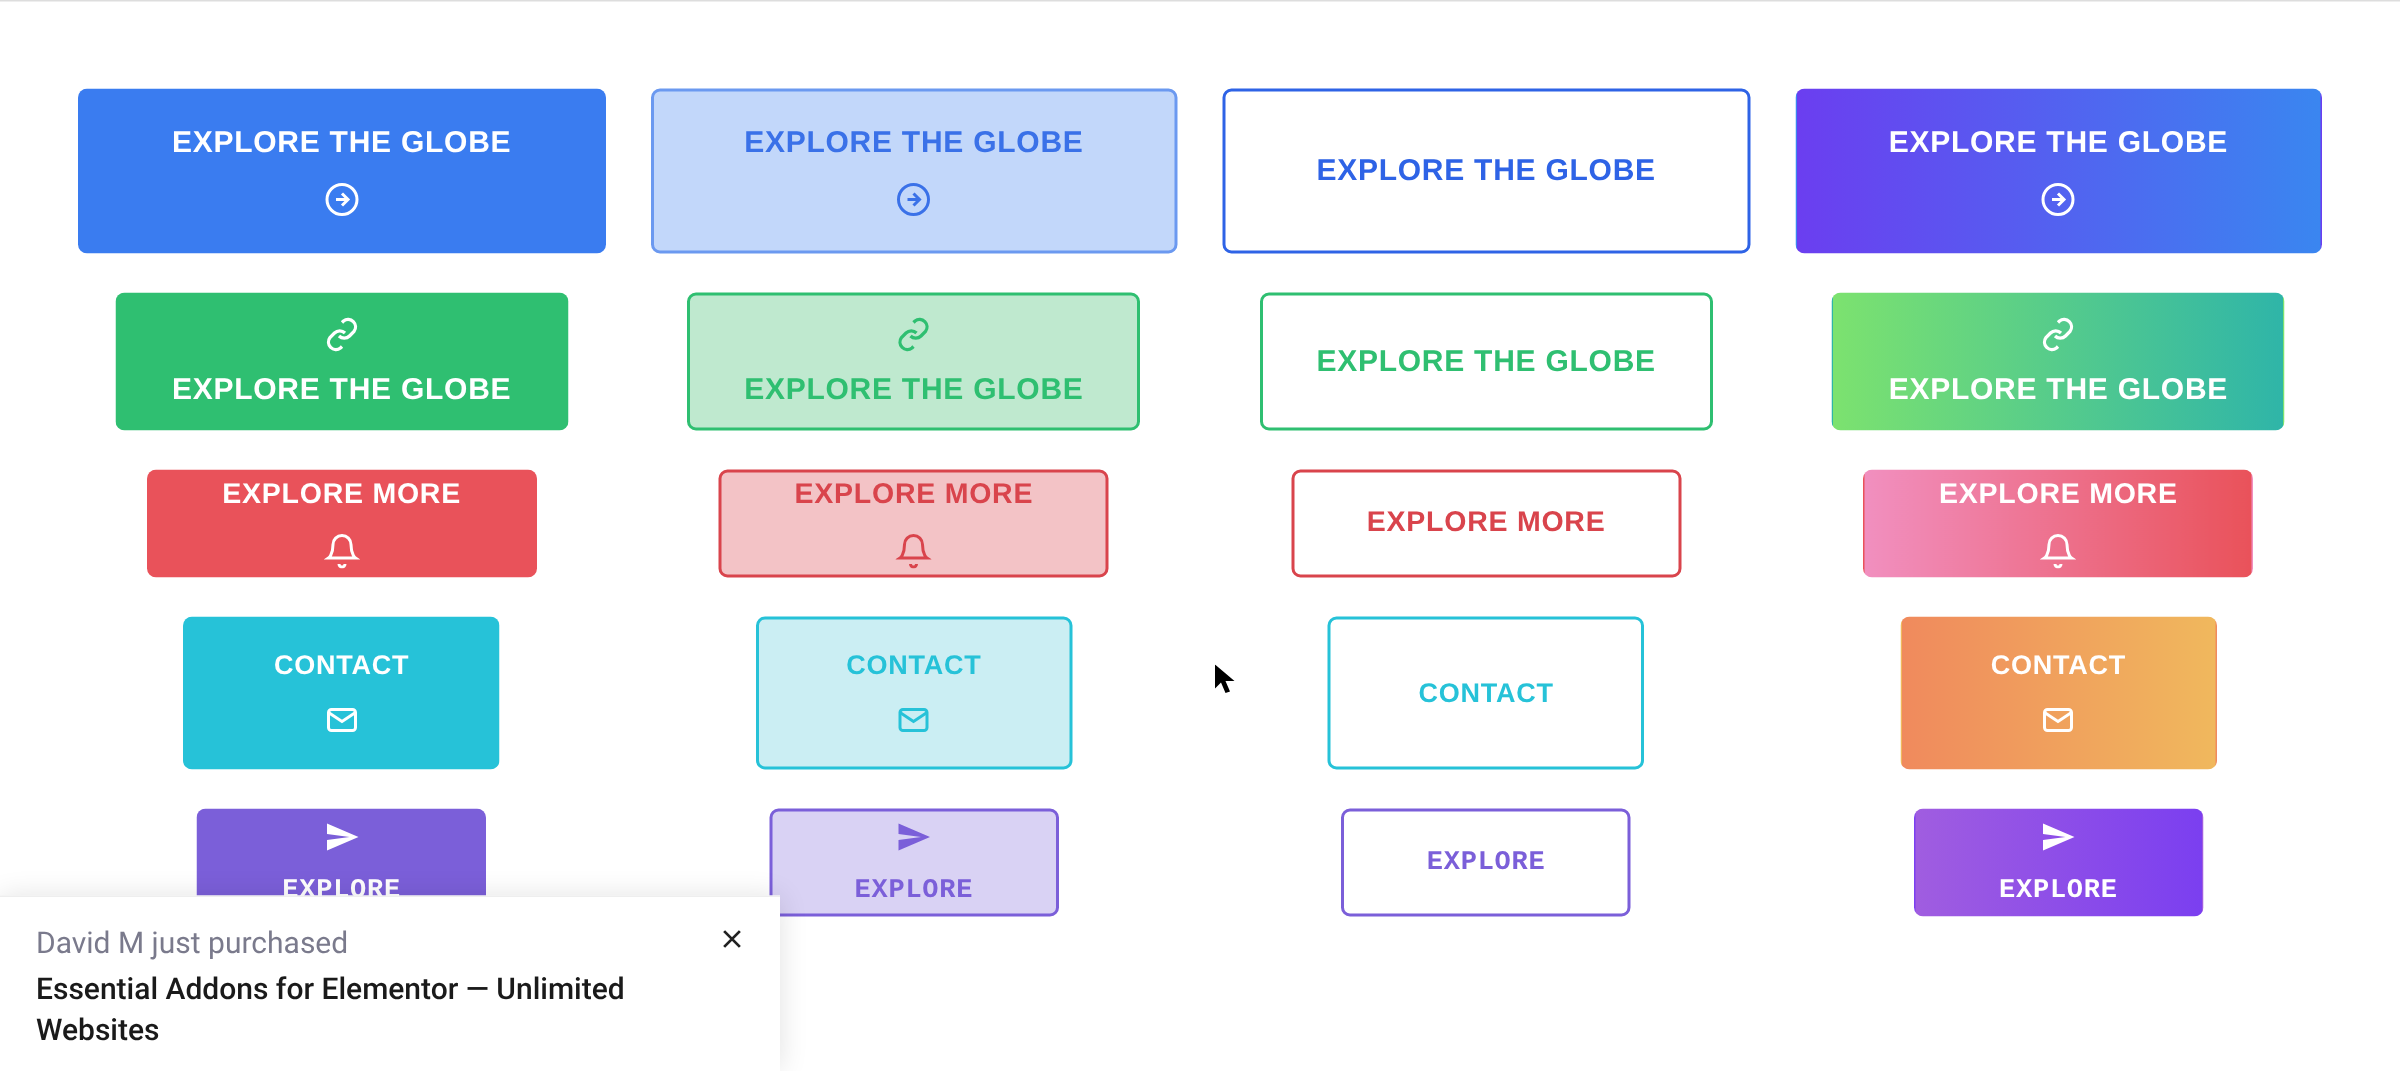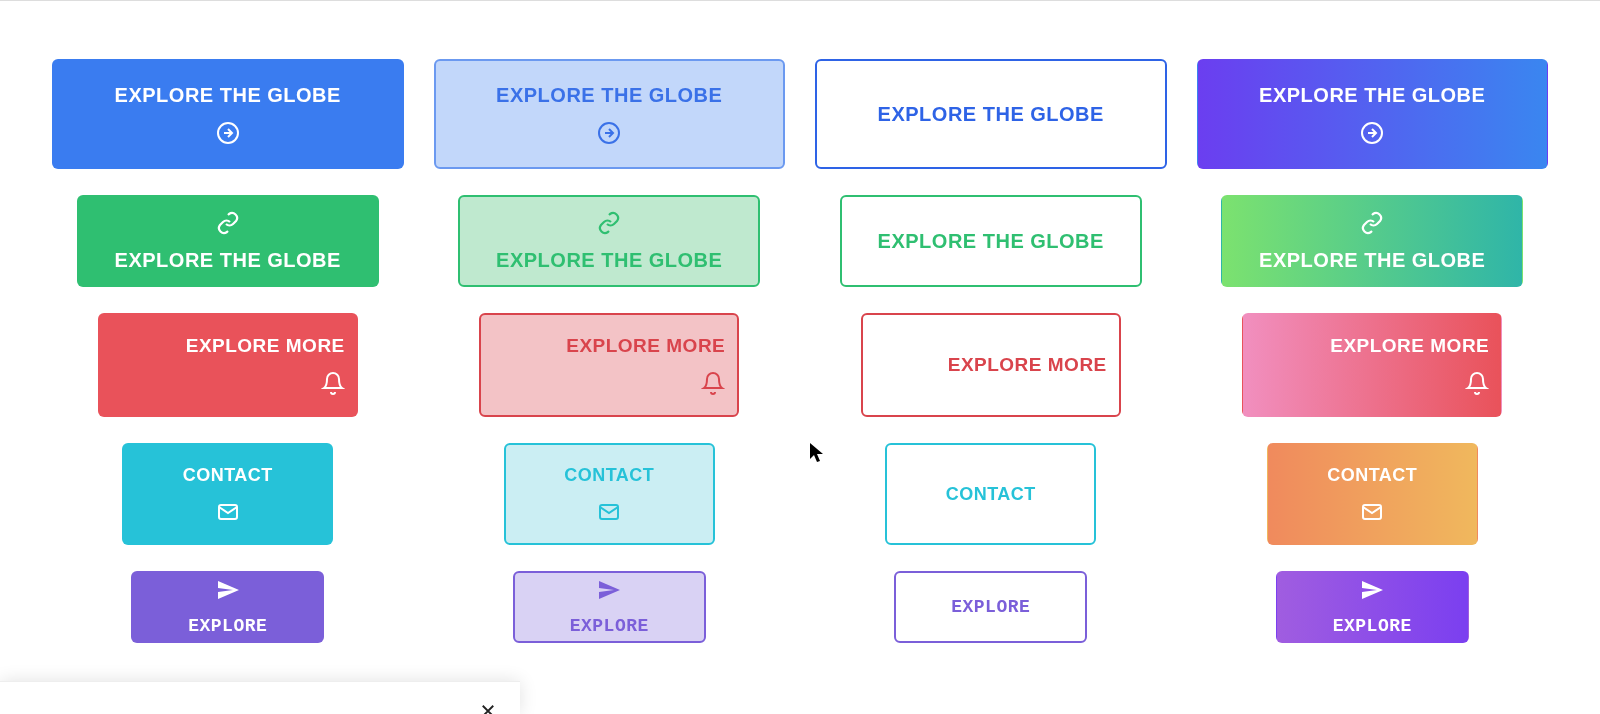--- a/index.html
+++ b/index.html
@@ -32,21 +32,21 @@
       cursor: pointer;
       padding: 0 12px;
       font-size: 18px;
       height: 86px;
       border: 1px solid transparent;
       white-space: nowrap;
       flex-direction: column;
     }
     .btn.lg { width: 100%; height: 110px; font-size: 20px; }
     .btn.md { width: 86%; height: 92px; font-size: 20px; }
-    .btn.sm { width: 74%; height: 104px; font-size: 19px; align-items: flex-end; }
+    .btn.sm { width: 74%; height: 72px; font-size: 19px; }
     .btn.xs { width: 60%; height: 102px; font-size: 18px; }
     .btn.xxs{ width: 55%; height: 72px; font-size: 18px; font-family: Liberation Mono, monospace; }
 
     
     .r1c1 { background:#3a7cf0; color:#fff; }
     .r1c2 { background:#c2d7fa; color:#3a71e8; border:2px solid #6b99f0; }
     .r1c3 { background:#fff; color:#2e63e6; border:2px solid #2e63e6; }
     .r1c4 { background:linear-gradient(90deg,#6b3ef0 0%,#3a86f0 100%); color:#fff; }
 
     
@@ -307,13 +307,15 @@
 </div>
 
 <div class="toast">
   <div class="toast-close">
     <span>
       <svg width="18" height="18" viewBox="0 0 24 24" stroke="currentColor" stroke-width="2.5" fill="none">
           <path d="M5 5l14 14M19 5L5 19"></path>
         </svg>
     </span>
   </div>
+  <div class="toast-line1">David M just purchased</div>
+  <div class="toast-line2">Essential Addons for Elementor — Unlimited Websites</div>
 </div>
 
 </body></html>

